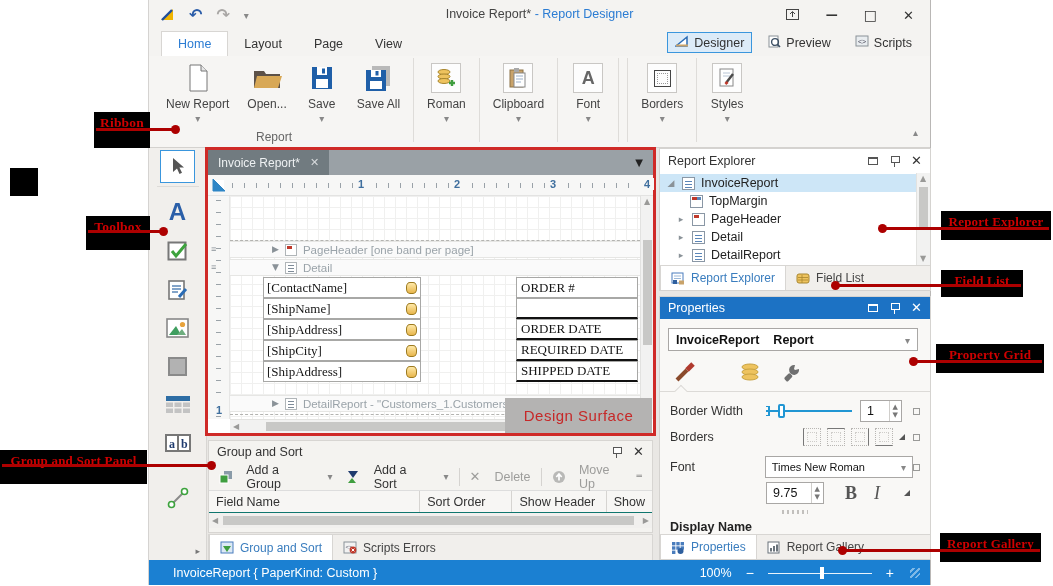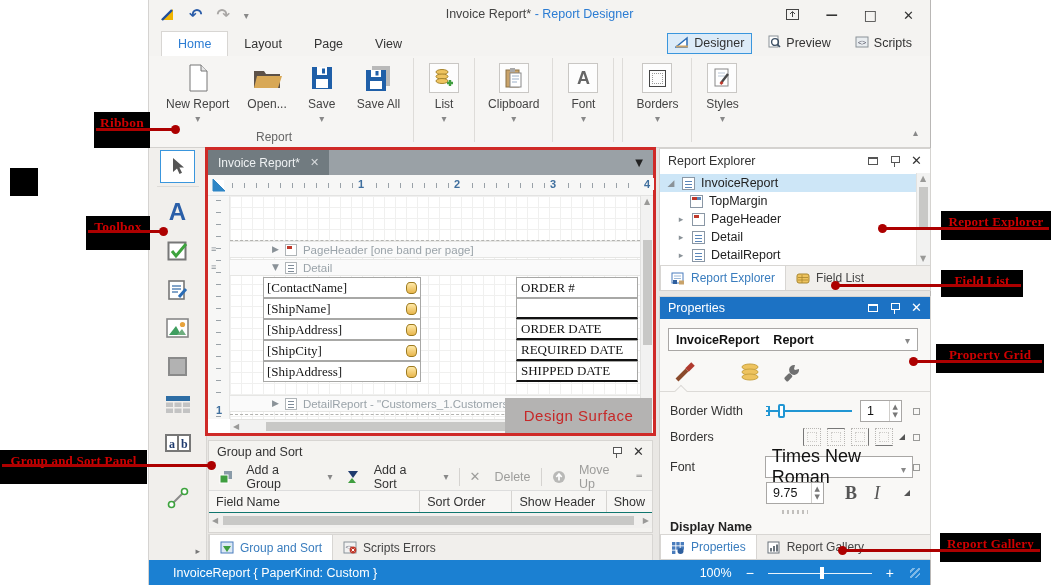--- a/index.html
+++ b/index.html
@@ -19,21 +19,21 @@
   .gi-max::after{content:"□";color:#333;font-size:14px}
   .gi-close::after{content:"✕";color:#333;font-size:13px}
   .title-center{position:absolute;left:0;right:0;top:7px;text-align:center;font-size:12.5px;color:#444}
   .title-center .sub{color:#2b7cd3}
   .winbtns{margin-left:auto;display:flex;align-items:center;gap:26px;padding-right:6px}
 
   
   .tabrow{position:absolute;left:0;top:30px;right:0;height:26px;background:#f4f3f1;display:flex;align-items:flex-end;padding:0 0 0 12px}
   .rtab{padding:5px 16px;color:#333;font-size:12.5px}
   .rtab.active{background:#fff;color:#2b7cd3;border:1px solid #d8d6d3;border-bottom:none}
-  .viewswitch{margin-left:auto;display:flex;align-items:center;gap:8px;padding-right:10px;margin-bottom:2px}
+  .viewswitch{margin-left:auto;display:flex;align-items:flex-start;gap:8px;padding-right:10px;margin-bottom:2px}
   .vbtn{display:flex;align-items:center;gap:5px;padding:2px 7px;color:#333;font-size:12.5px;border:1px solid transparent}
   .vbtn.active{background:#dcebf8;border:1px solid #3a96dd}
 
   
   .ribbon{position:absolute;left:0;top:56px;right:0;height:92px;background:#f6f5f3;border-bottom:1px solid #d4d2cf}
   .rb-flex{display:flex;align-items:flex-start;height:76px;padding-left:8px}
   .rbtn{display:flex;flex-direction:column;align-items:center;padding:5px 9px 0;min-width:52px}
   .rbtn .ric{height:34px;display:flex;align-items:center;justify-content:center}
   .rbtn .rlb{font-size:12px;color:#444;margin-top:2px;white-space:nowrap}
   .rbtn .arr{margin-top:1px}
@@ -150,21 +150,21 @@
   .spin .val{padding:0 6px;font-size:12.5px;color:#111}
   .spin .arrows{margin-left:auto;display:flex;flex-direction:column;border-left:1px solid #d0cecb;height:100%;justify-content:center;padding:0 3px;gap:1px}
   .spin .arrows span{font-size:7px;color:#777;line-height:1}
   .bpre{width:18px;height:18px;border:1px dotted #b8b6b3;margin-right:6px;position:relative}
   .bpre::before{content:"";position:absolute;left:3px;top:3px;right:3px;bottom:3px;border:1px dotted #cfcdca}
   .bpre.l{border-left:1px solid #777}
   .bpre.t{border-top:1px solid #777}
   .bpre.r{border-right:1px solid #777}
   .bpre.b{border-bottom:1px solid #777}
   .cornertri{width:0;height:0;border-left:6px solid transparent;border-bottom:6px solid #555}
-  .fcombo{height:22px;width:150px;border:1px solid #a9a7a5;background:#fff;display:flex;align-items:center;padding:0 6px;font-size:18px;color:#111}
+  .fcombo{height:22px;width:150px;border:1px solid #a9a7a5;background:#fff;display:flex;align-items:center;padding:0 6px;font-size:11px;color:#111}
   .bi{font-family:"Liberation Serif",serif;font-size:18px;color:#555;width:26px;text-align:center}
   .gripdots{align-self:center;width:26px;height:4px;margin:4px 0 2px;
      background:repeating-linear-gradient(90deg,#c2c0bd 0 2px,transparent 2px 5px)}
   .dispname{padding:4px 0 0 10px;font-weight:bold;color:#222;font-size:12.5px}
   .proptabs{margin-top:auto;height:25px;display:flex;background:#f1efec;border-top:1px solid #d8d6d3}
 
   
   .statusbar{position:absolute;left:0;top:560px;right:0;height:25px;background:#1b80d2;color:#fff;display:flex;align-items:center;font-size:12.5px}
   .statusbar .txt{padding-left:24px}
   .statusbar .zoomgrp{margin-left:auto;display:flex;align-items:center;gap:14px;padding-right:10px}
@@ -298,21 +298,21 @@
           <div class="ric">
               <span class="boxicon">
                 <svg width="22" height="22">
                   <ellipse cx="9" cy="5" rx="6" ry="2.5" fill="#eec35e" stroke="#a8862e"></ellipse>
                   <ellipse cx="9" cy="9.5" rx="6" ry="2.5" fill="#eec35e" stroke="#a8862e"></ellipse>
                   <ellipse cx="9" cy="14" rx="6" ry="2.5" fill="#eec35e" stroke="#a8862e"></ellipse>
                   <path d="M17 13 v6 M14 16 h6" stroke="#3f9e3f" stroke-width="2.4"></path>
                 </svg>
               </span>
             </div>
-          <span class="rlb">List</span>
+          <span class="rlb">Roman</span>
             <span class="glyph gi-dd arr"></span>
         </div>
         <div class="rsep"></div>
         <div class="rbtn">
           <div class="ric">
               <span class="boxicon">
                 <svg width="20" height="22">
                   <rect x="2" y="3" width="13" height="17" fill="#c9a36a" stroke="#8c7347"></rect>
                   <rect x="6" y="1" width="5" height="4" fill="#a8a8a8"></rect>
                   <rect x="6" y="6" width="11" height="14" fill="#fff" stroke="#888"></rect>

